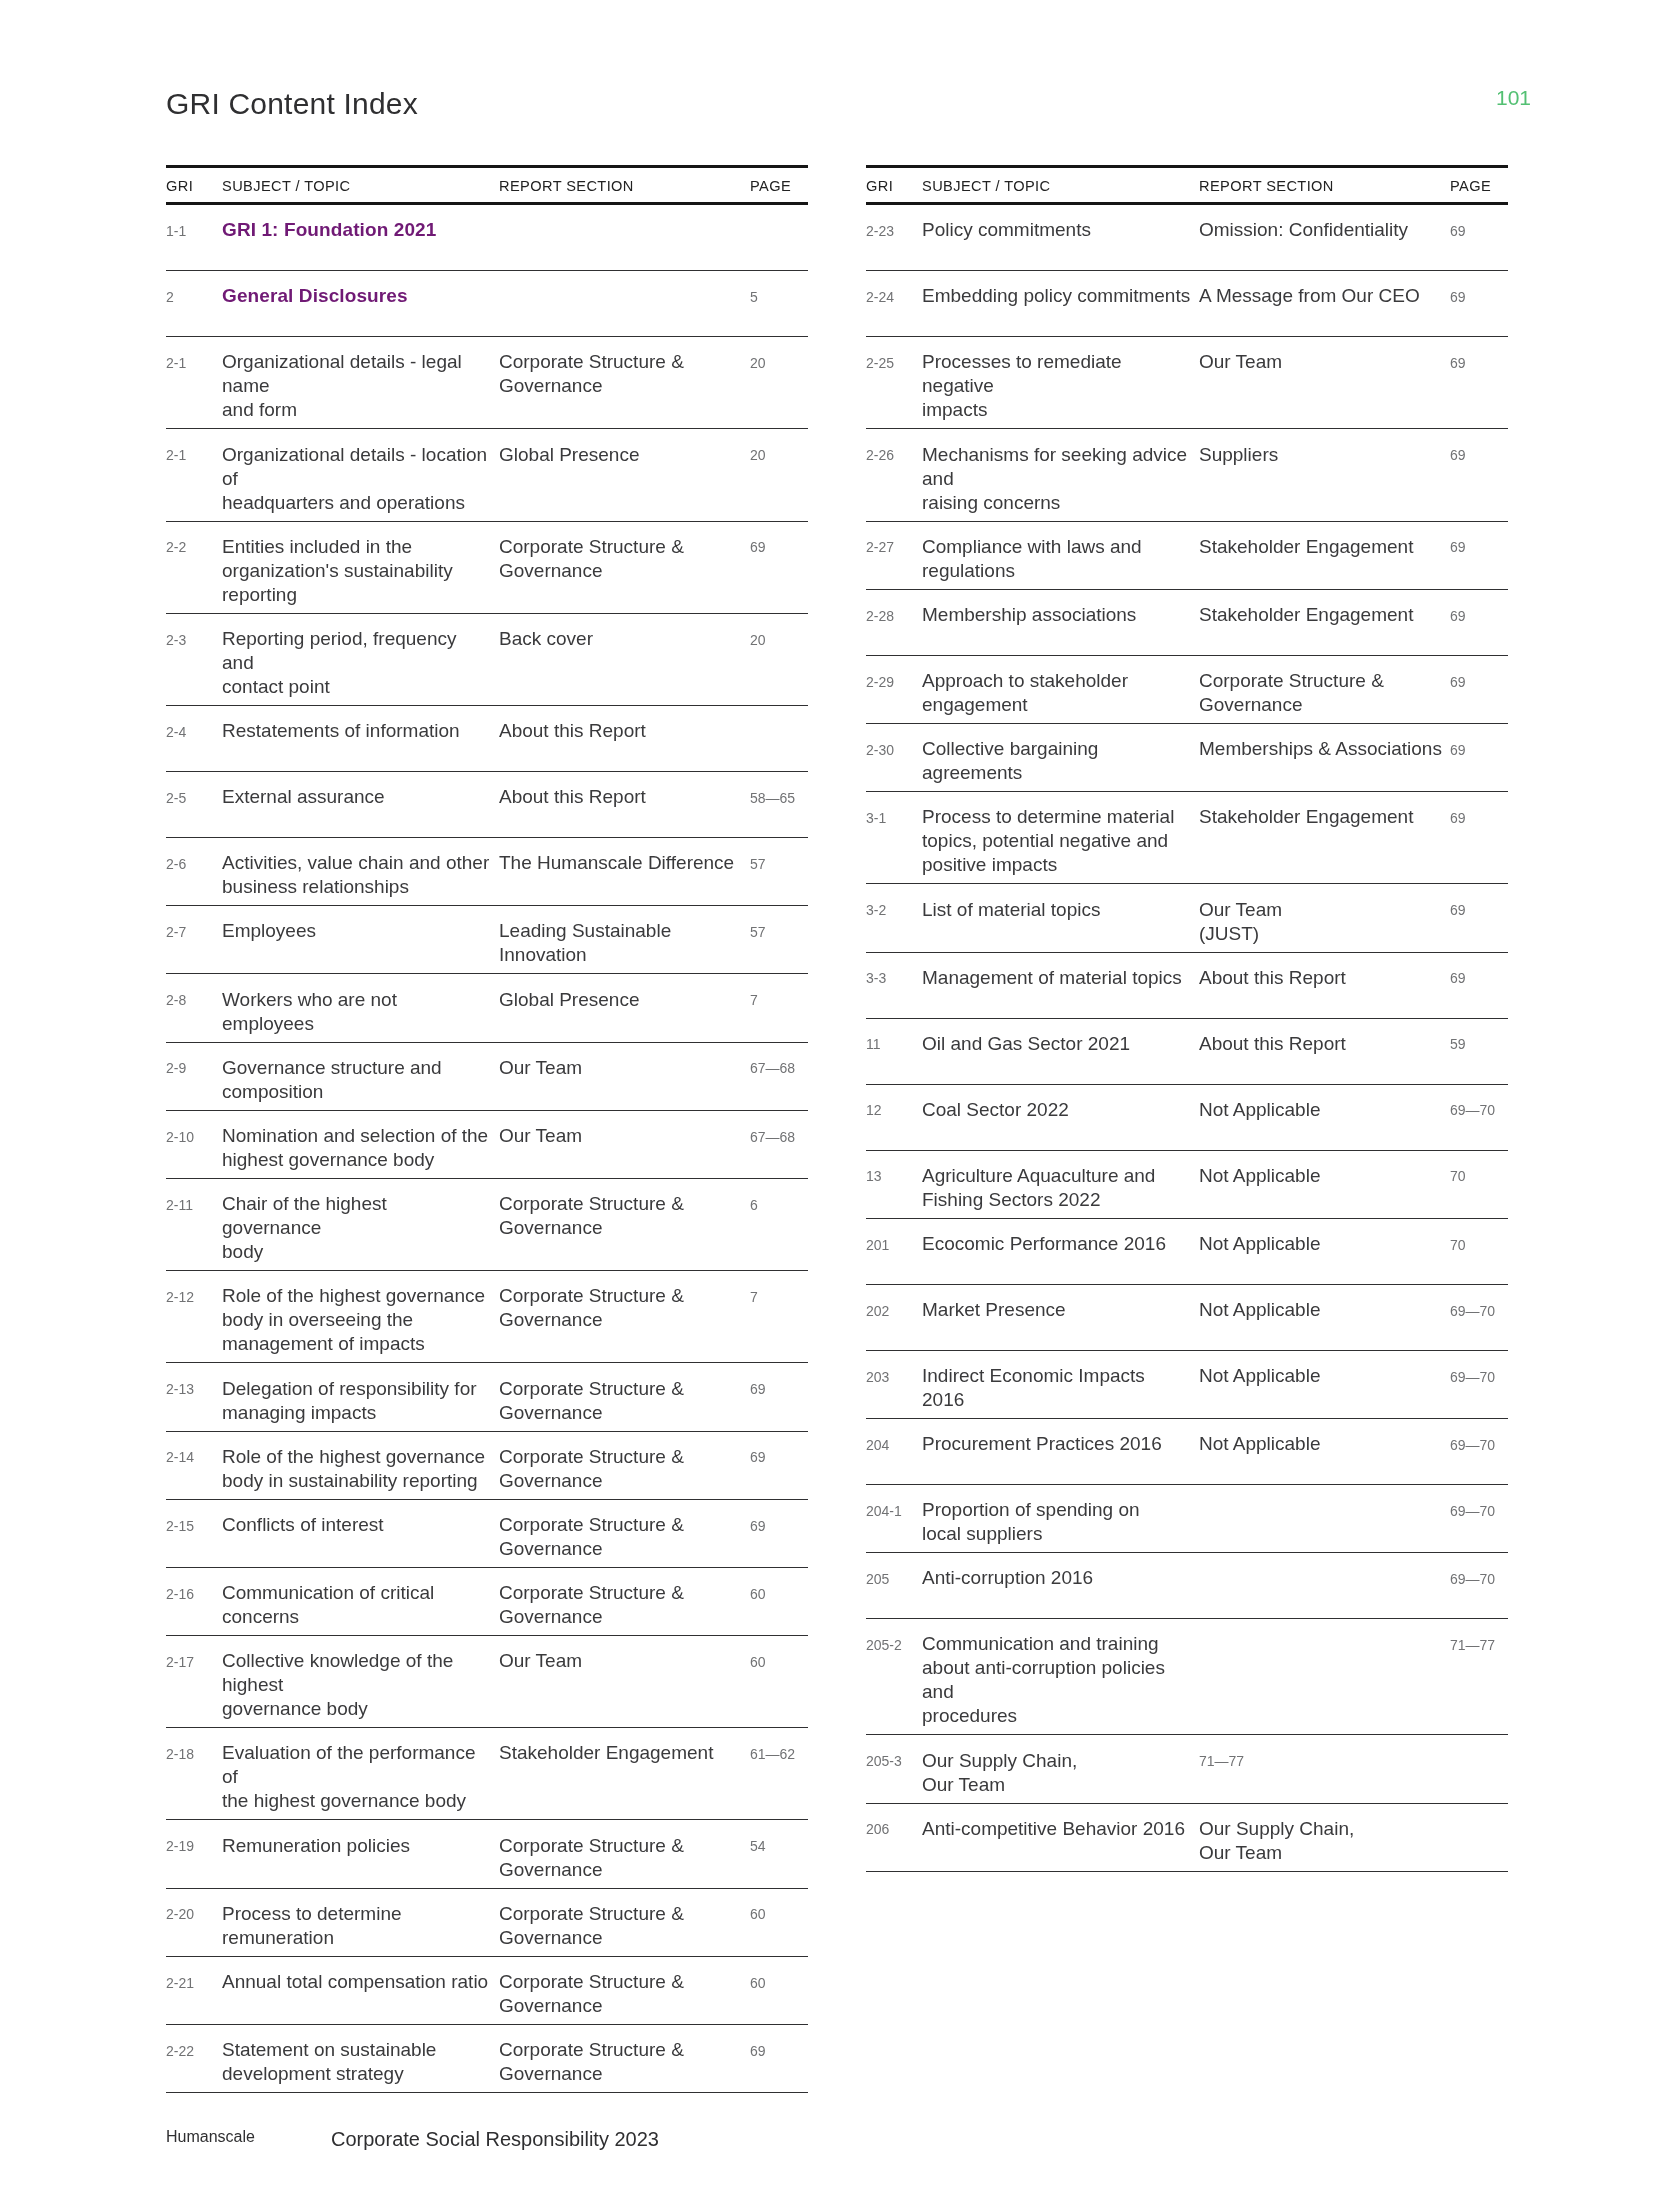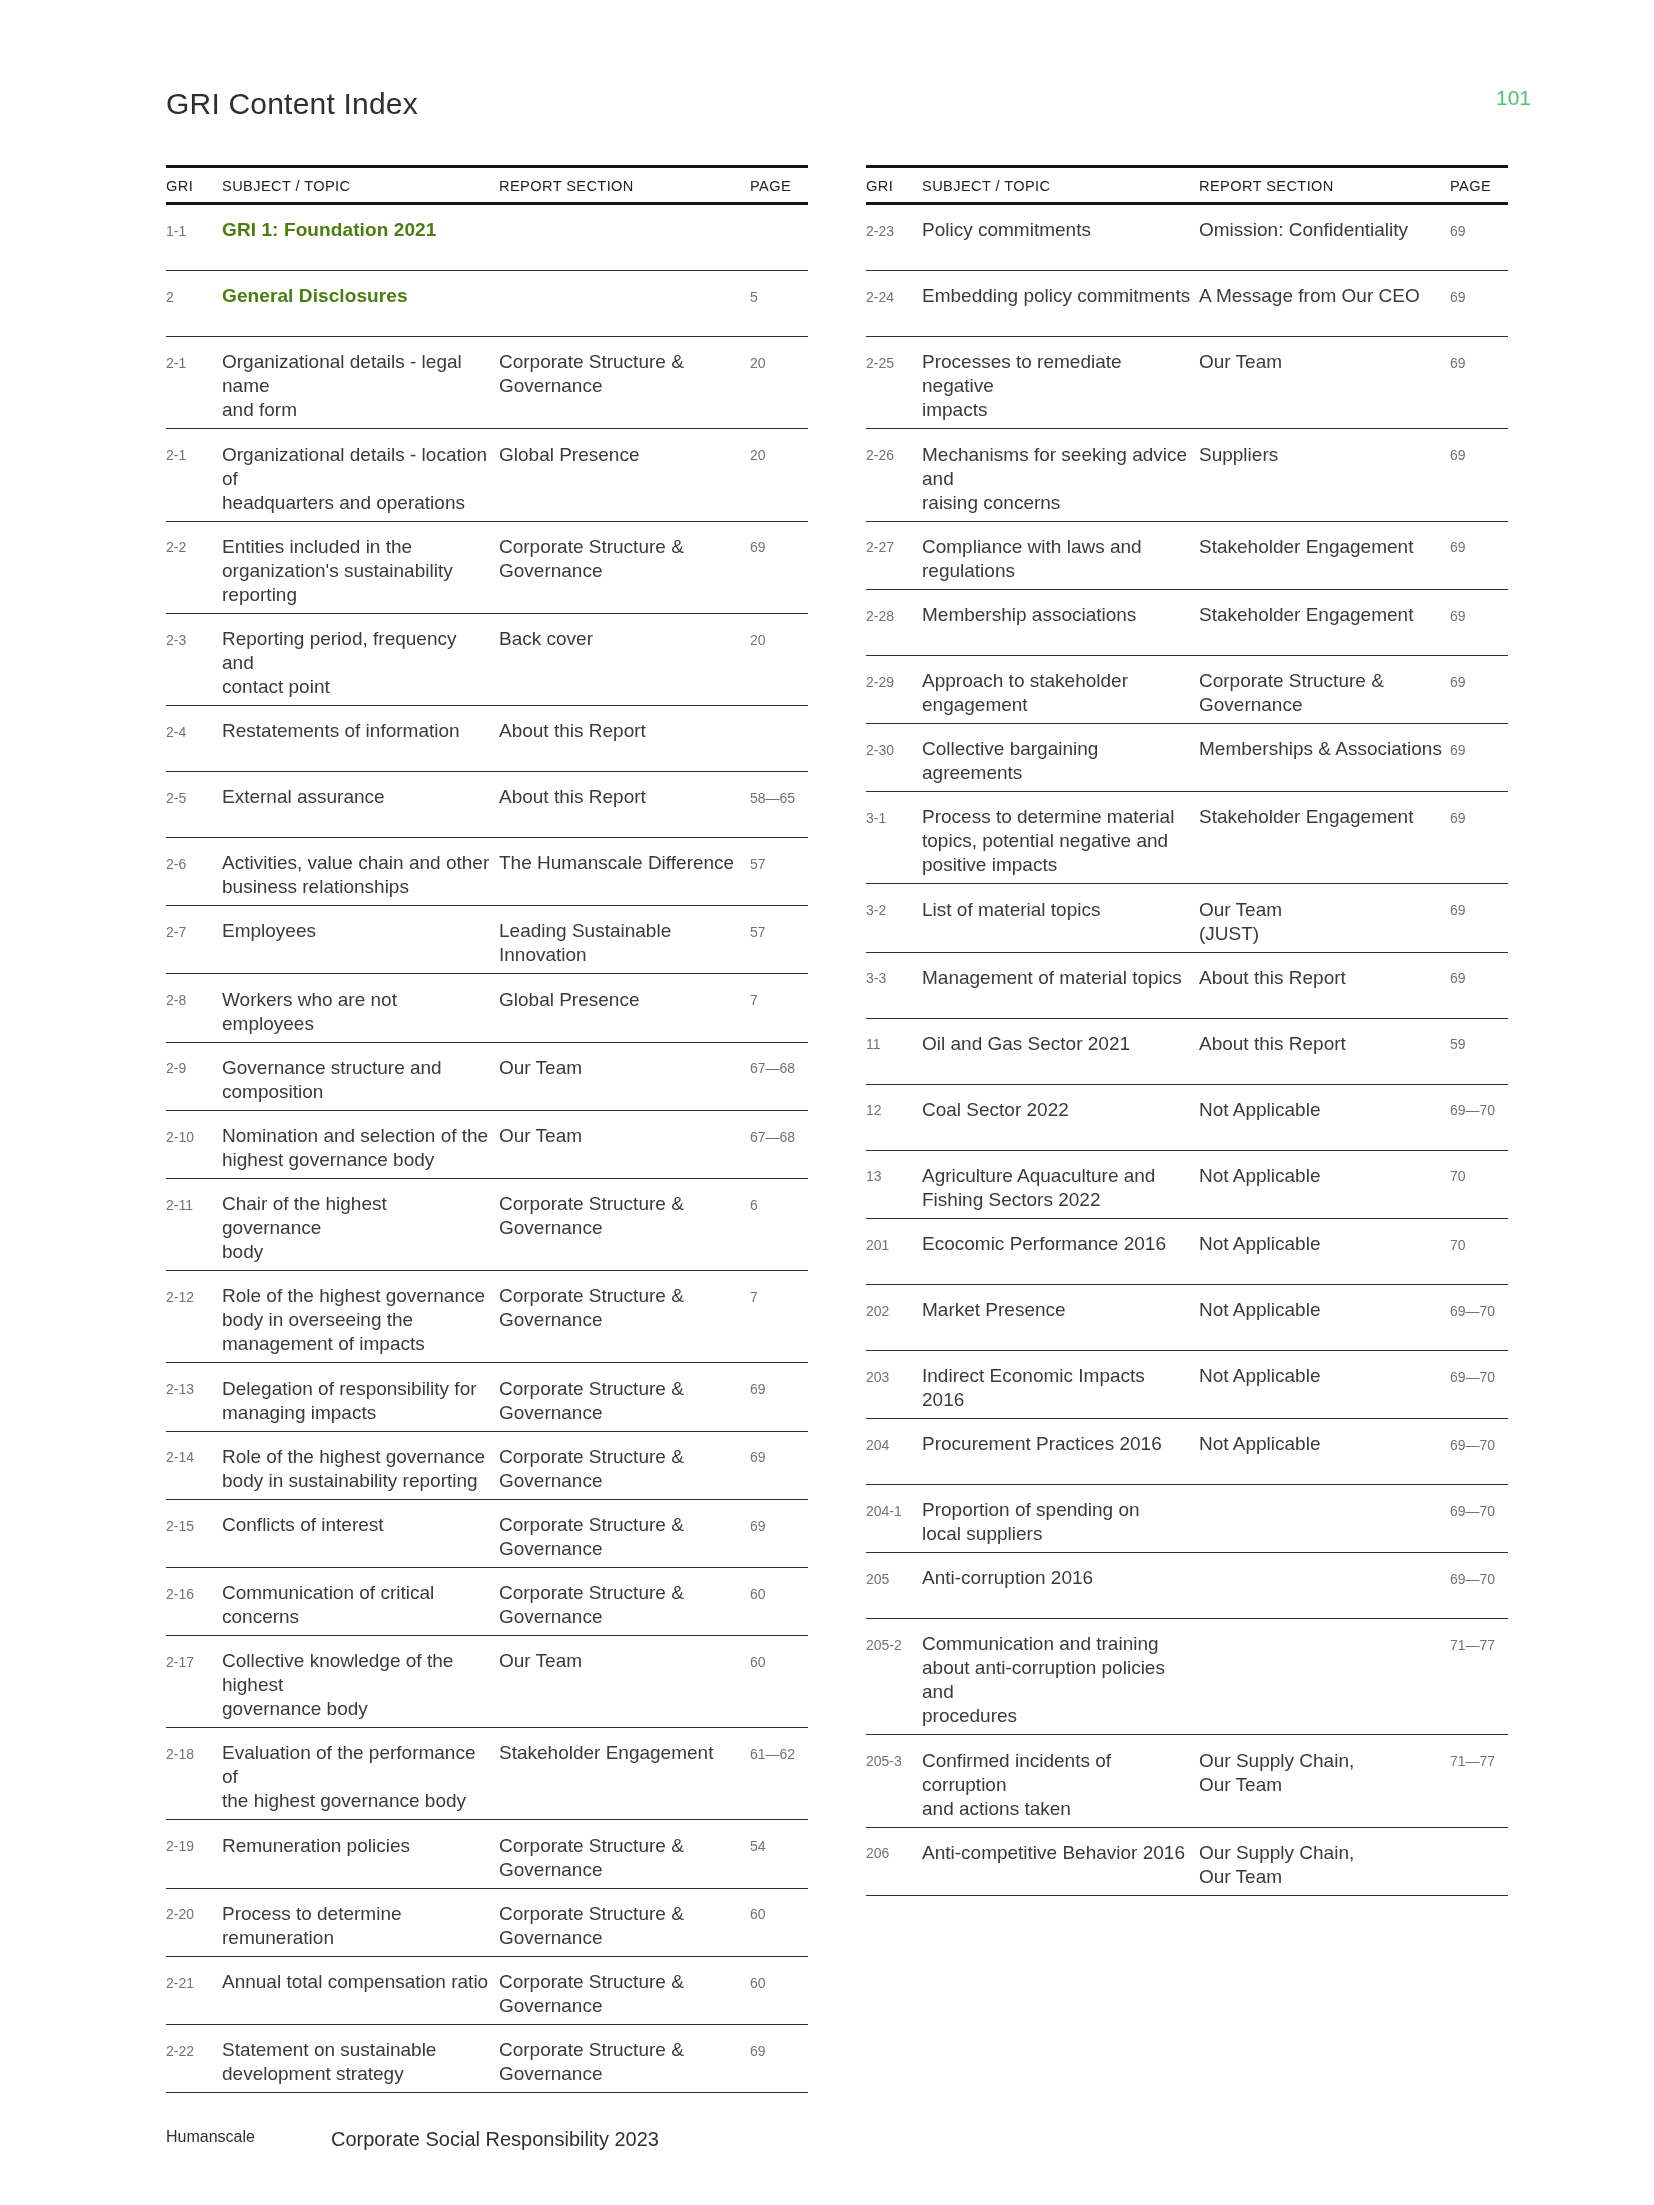--- a/index.html
+++ b/index.html
@@ -35,21 +35,21 @@
     border-bottom:1.3px solid #303032;
     padding:13.2px 0 6px; min-height:66px; box-sizing:border-box;
   }
   .cell-subject, .cell-section {
     font-size:19px; line-height:24px; color:#3a3a3c; white-space:pre-line;
     padding-right:8px;
   }
   .cell-gri, .cell-page {
     font-size:14px; line-height:17px; color:#717274; padding-top:4.6px;
   }
-  .row.bold .cell-subject { font-weight:700; letter-spacing:0.1px; color:#4d7c0f; }
+  .row.bold .cell-subject { font-weight:700; letter-spacing:0.1px; color:#701a75; }
   .footer { position:absolute; left:0; top:2128px; width:1654px; }
   .footer-brand  { position:absolute; left:166px; top:0; font-size:16px; color:#2f2f31; }
   .footer-report { position:absolute; left:331px; top:0; font-size:20px; color:#2f2f31; }
 </style>
 </head>
 <body>
 
 <main class="sheet">
 
   <h1 class="page-title">GRI Content Index</h1>
@@ -431,22 +431,20 @@
     <span class="cell-gri">205-2</span>
     <span class="cell-subject">Communication and training
 about anti-corruption policies and
 procedures</span>
     <span class="cell-section"></span>
     <span class="cell-page">71—77</span>
   </div>
 
   <div class="row">
     <span class="cell-gri">205-3</span>
-    <span class="cell-subject">Confirmed incidents of corruption
-and actions taken</span>
     <span class="cell-section">Our Supply Chain,
 Our Team</span>
     <span class="cell-page">71—77</span>
   </div>
 
   <div class="row">
     <span class="cell-gri">206</span>
     <span class="cell-subject">Anti-competitive Behavior 2016</span>
     <span class="cell-section">Our Supply Chain,
 Our Team</span>

